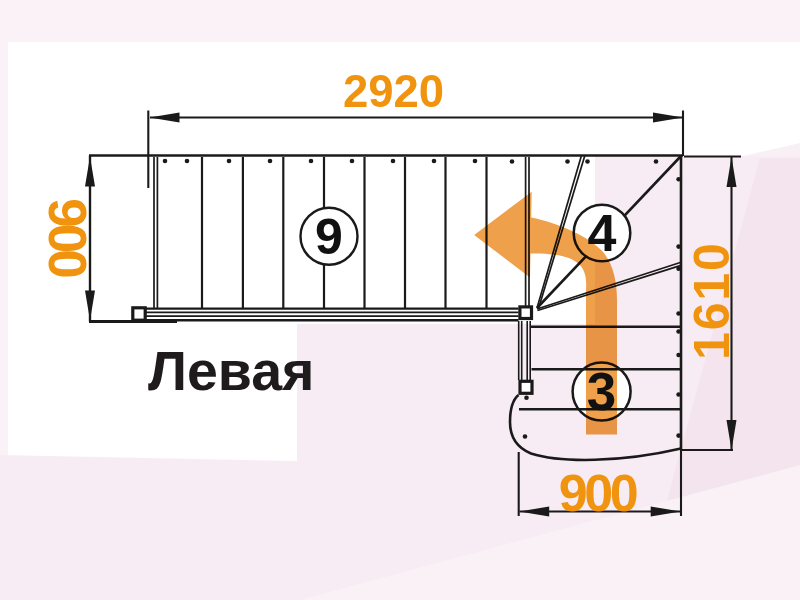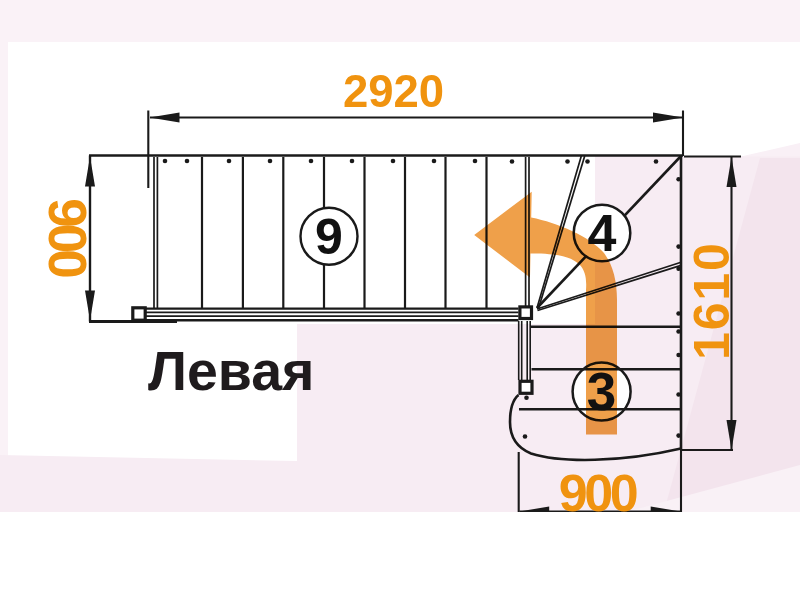--- a/index.html
+++ b/index.html
@@ -1,16 +1,16 @@
 <!DOCTYPE html>
 <html><head>
 <meta charset="utf-8">
 <style>
   html,body{margin:0;padding:0;background:#ffffff;}
-  .page{position:relative;width:800px;height:512px;overflow:hidden;font-family:"Liberation Sans",sans-serif;}
+  .page{position:relative;width:800px;height:600px;overflow:hidden;font-family:"Liberation Sans",sans-serif;}
   text{font-family:"Liberation Sans",sans-serif;font-weight:bold;}
 </style>
 </head>
 <body>
 
 <div class="page">
 <svg width="800" height="600" viewBox="0 0 800 600" xmlns="http://www.w3.org/2000/svg">
 
   <rect x="0" y="0" width="800" height="600" fill="#ffffff"></rect>
 

